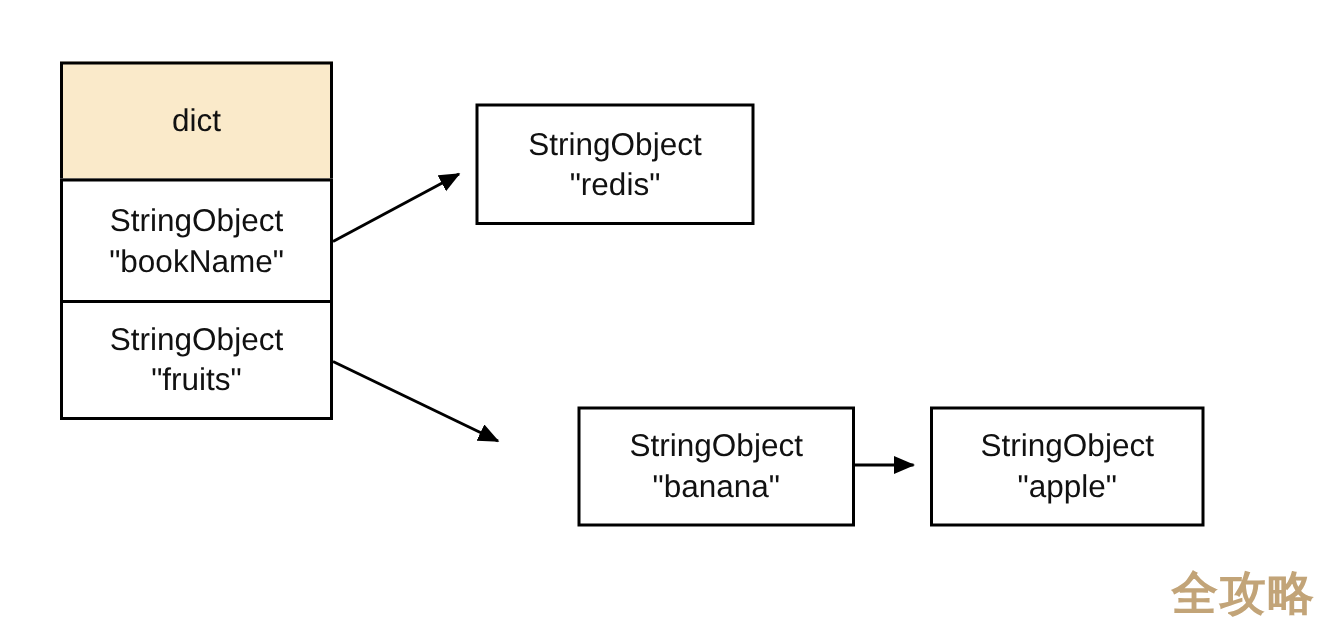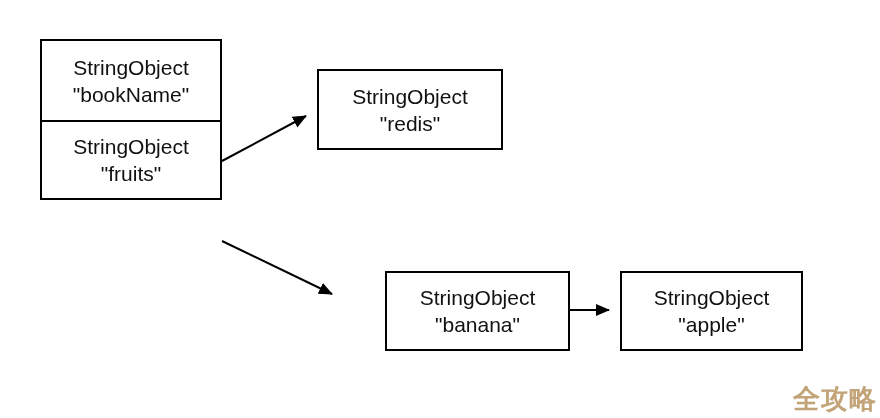--- a/index.html
+++ b/index.html
@@ -102,21 +102,21 @@
   .apple-node {
     left: 620px;
     top: 271px;
     width: 183px;
     height: 80px;
   }
   .watermark {
     position: absolute;
     right: 3px;
     bottom: 1px;
-    font-size: 27px;
+    font-size: 31px;
     font-weight: bold;
     letter-spacing: 1px;
     margin-top: 40px;
   }
 </style>
 </head>
 <body>
 
 <div class="canvas">
 
@@ -125,20 +125,23 @@
       <marker id="arrowhead" markerWidth="8" markerHeight="7" refX="6.5" refY="3" orient="auto" markerUnits="strokeWidth">
         <path d="M0,0 L7,3 L0,6 Z" fill="#000000"></path>
       </marker>
     </defs>
     <line x1="222" y1="161" x2="306" y2="116" stroke="#000000" stroke-width="2" marker-end="url(#arrowhead)"></line>
     <line x1="222" y1="241" x2="332" y2="294" stroke="#000000" stroke-width="2" marker-end="url(#arrowhead)"></line>
     <line x1="570" y1="310" x2="609" y2="310" stroke="#000000" stroke-width="2" marker-end="url(#arrowhead)"></line>
   </svg>
 
   <div class="dict-table">
+    <div class="dict-header" style="background: rgb(250, 234, 202);">
+      <span>dict</span>
+    </div>
     <div class="dict-row r1">
       <span>StringObject</span>
       <span>"bookName"</span>
     </div>
     <div class="dict-row r2">
       <span>StringObject</span>
       <span>"fruits"</span>
     </div>
   </div>
 

